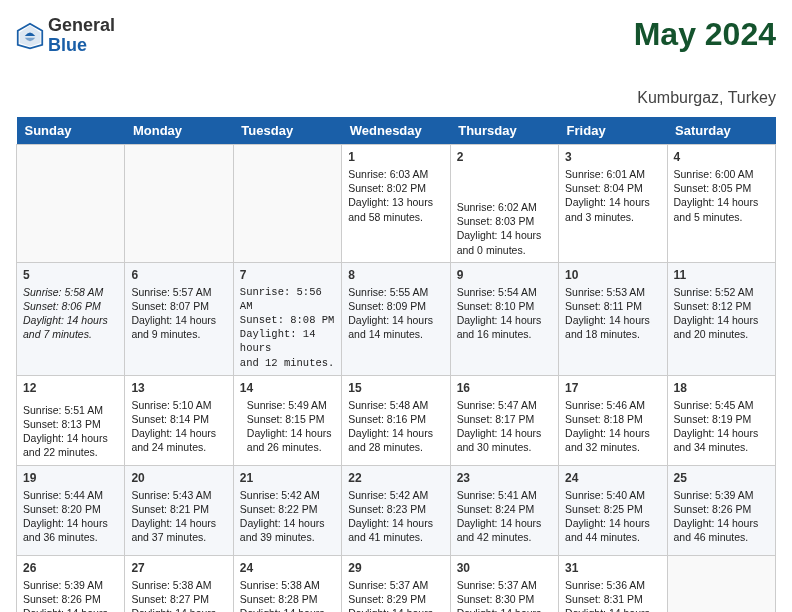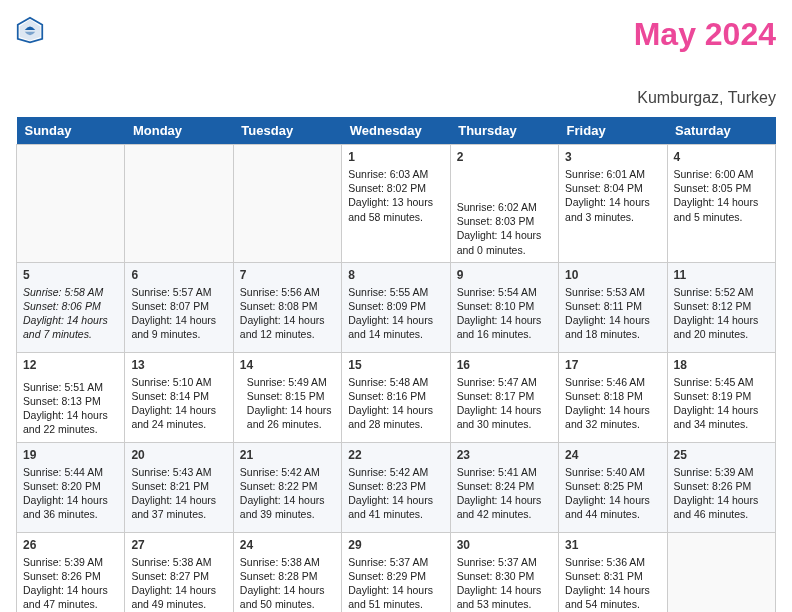--- a/index.html
+++ b/index.html
@@ -31,21 +31,21 @@
     .logo-icon {
       width: 28px;
       height: 28px;
     }
     .title-block {
       text-align: right;
     }
     .month-year {
       font-size: 32px;
       font-weight: bold;
-      color: #ec4899;
+      color: #14532d;
     }
     .location {
       font-size: 16px;
       color: #444;
       margin-top: 36px;
     }
     table {
       width: 100%;
       border-collapse: collapse;
     }
@@ -90,20 +90,24 @@
 <body>
 
 <div class="header">
   <div class="logo">
     <svg class="logo-icon" viewBox="0 0 32 32" xmlns="http://www.w3.org/2000/svg">
       <polygon points="16,4 28,12 28,24 16,28 4,24 4,12" fill="#1a5fa8" opacity="0.15"></polygon>
       <polygon points="16,2 30,10 30,26 16,30 2,26 2,10" fill="none" stroke="#1a5fa8" stroke-width="2"></polygon>
       <path d="M10,16 Q16,8 22,16" fill="#1a5fa8"></path>
       <path d="M10,18 Q16,26 22,18" fill="#1a5fa8" opacity="0.5"></path>
     </svg>
+    <div class="logo-text">
+      <span class="logo-general">General</span><br>
+      <span class="logo-blue">Blue</span>
+    </div>
   </div>
   <div class="title-block">
     <div class="month-year">May 2024</div>
     <div class="location">Kumburgaz, Turkey</div>
   </div>
 </div>
 
 <table>
   <thead>
     <tr>
@@ -160,21 +164,21 @@
         </td>
         <td>
           <div class="day-num">6</div>
           <div class="cell-content" style="white-space: pre-wrap;">Sunrise: 5:57 AM
 Sunset: 8:07 PM
 Daylight: 14 hours
 and 9 minutes.</div>
         </td>
         <td>
           <div class="day-num">7</div>
-          <div class="cell-content" style="white-space: pre-wrap;">Sunrise: 5:56 AM
+          <div class="cell-content" style="white-space: pre-wrap; font-family: Liberation Mono, monospace;">Sunrise: 5:56 AM
 Sunset: 8:08 PM
 Daylight: 14 hours
 and 12 minutes.</div>
         </td>
         <td>
           <div class="day-num">8</div>
           <div class="cell-content" style="white-space: pre-wrap;">Sunrise: 5:55 AM
 Sunset: 8:09 PM
 Daylight: 14 hours
 and 14 minutes.</div>

